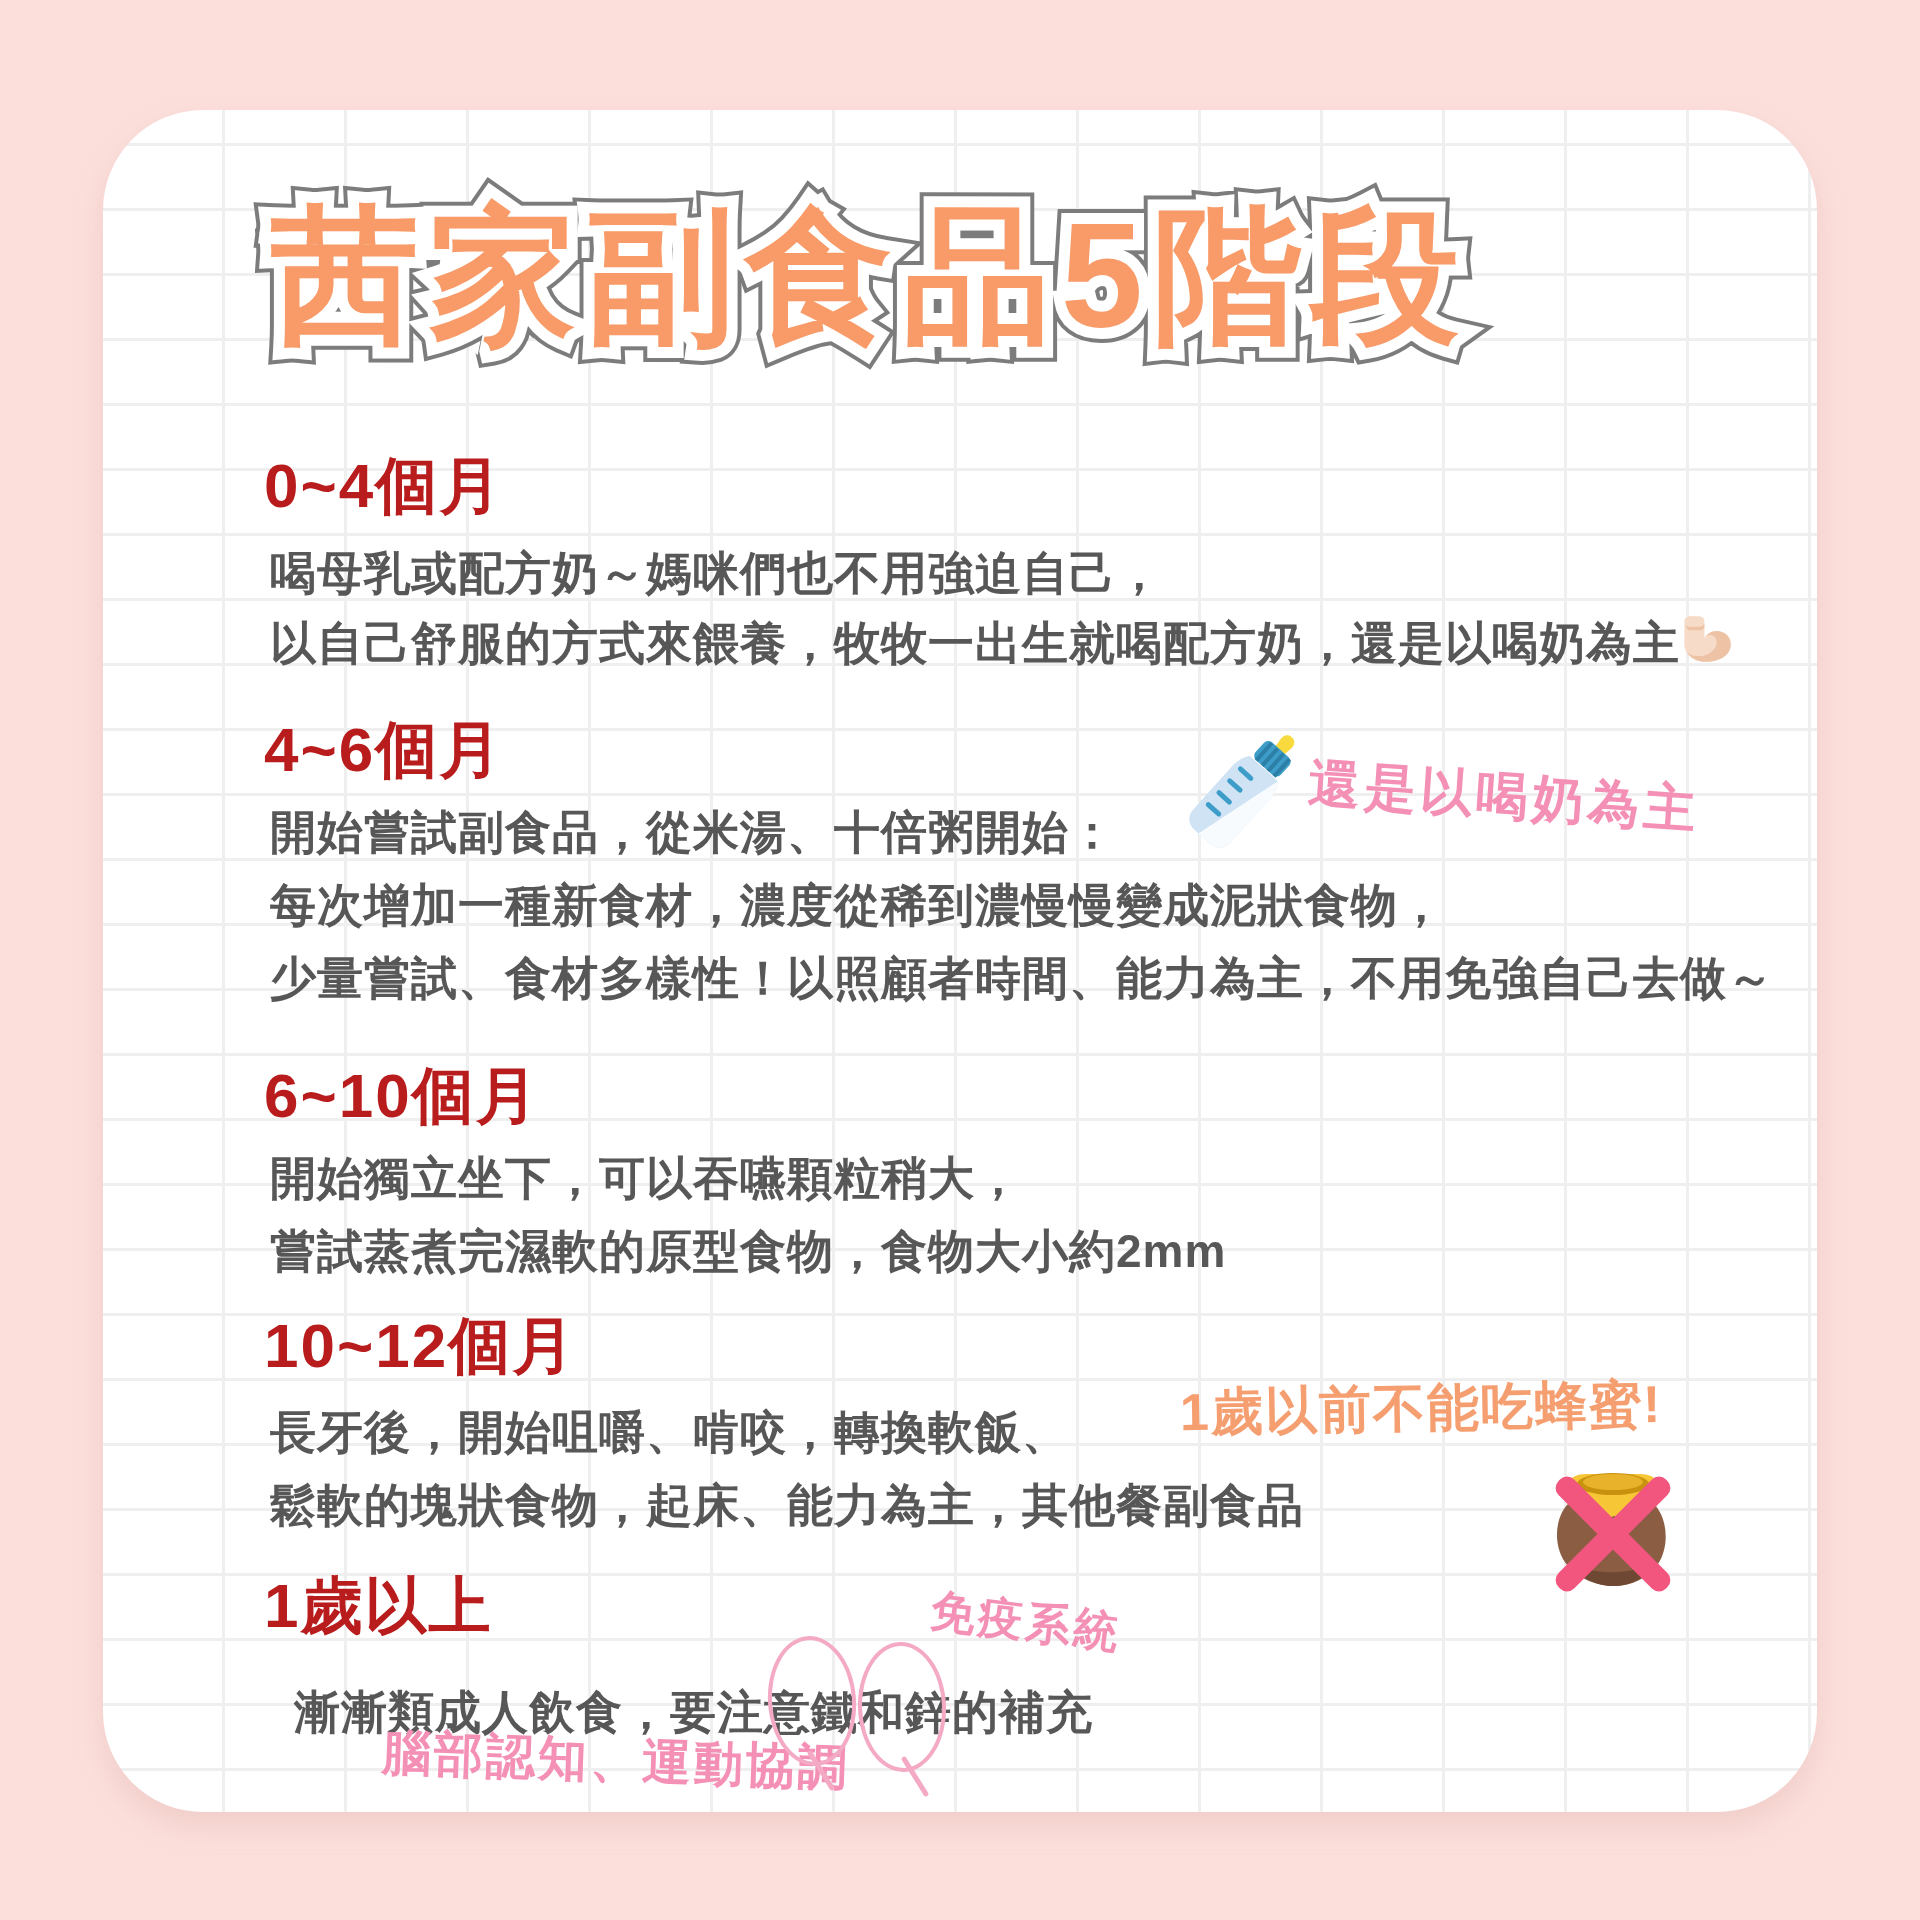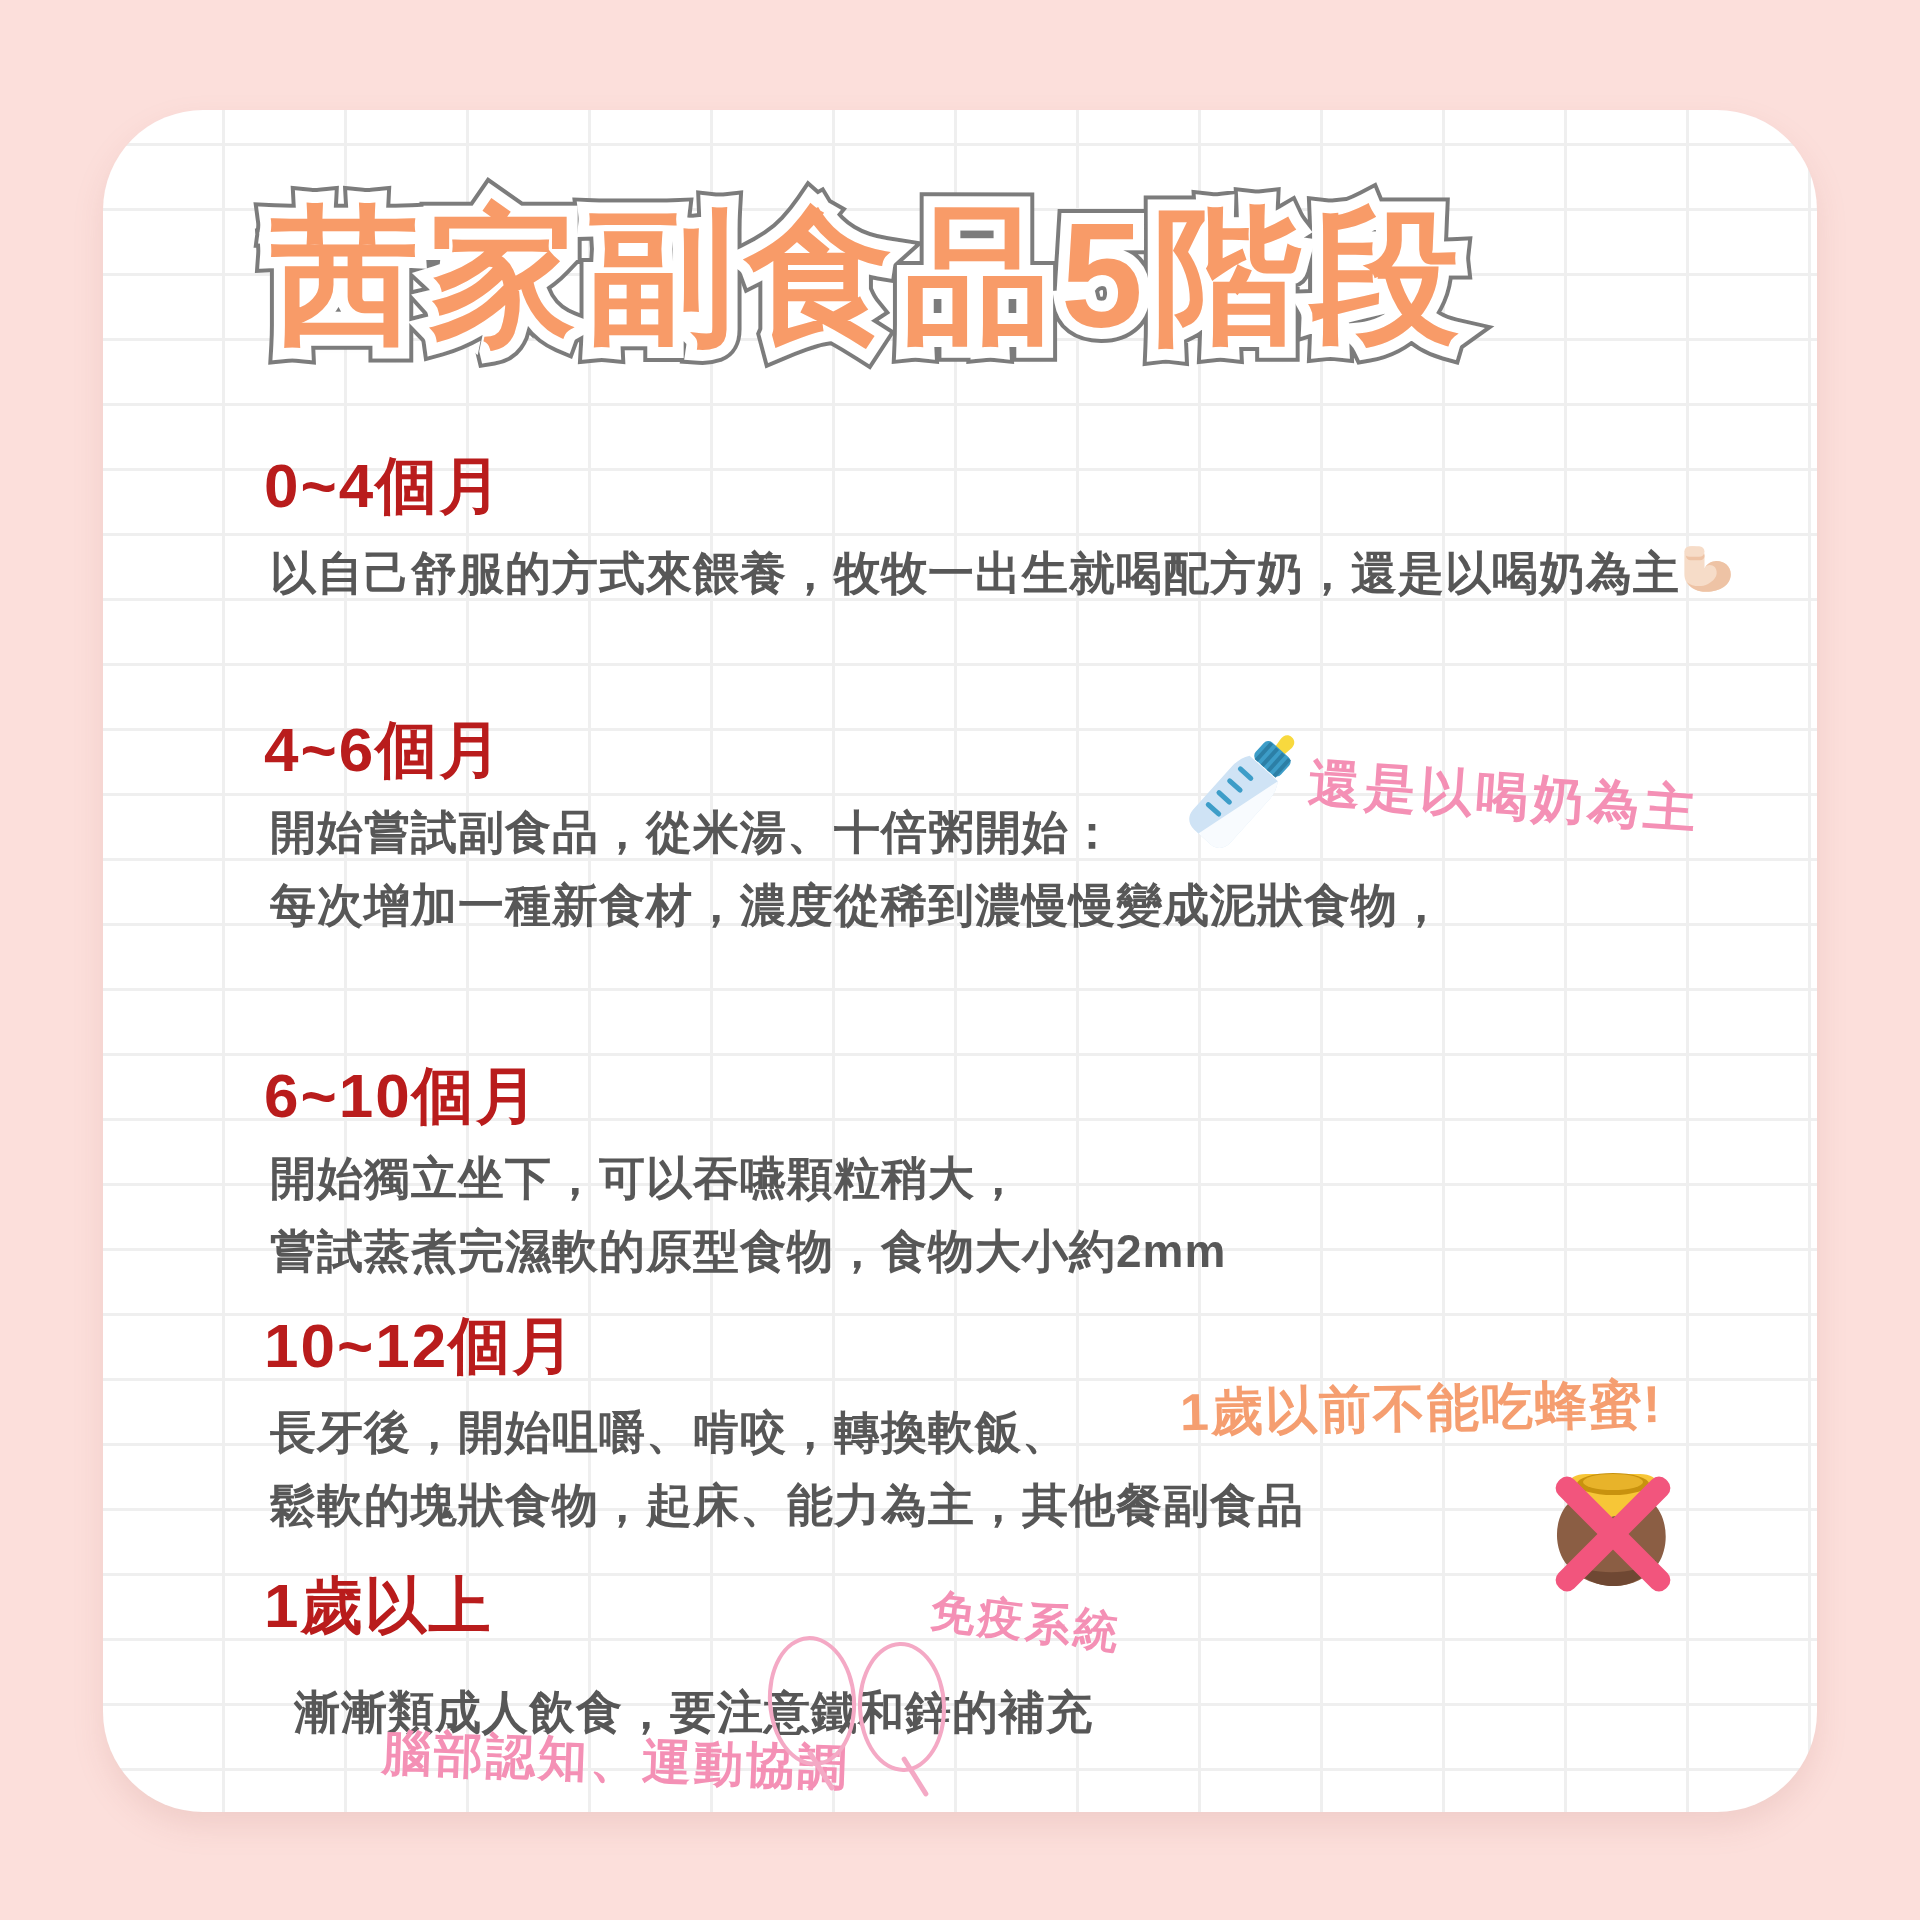--- a/index.html
+++ b/index.html
@@ -69,33 +69,35 @@
 <div class="card"></div>
 
 <div class="title-wrap">
   <span class="title-layer title-outer">茜家副食品5階段</span>
   <span class="title-layer title-inner">茜家副食品5階段</span>
   <span class="title-layer title-fill">茜家副食品5階段</span>
 </div>
 
 <div class="sec-heading" style="top:444px;">0~4個月</div>
 <div class="sec-body lh70" style="top:538px;">
+  <span class="bline">喝母乳或配方奶～媽咪們也不用強迫自己，</span>
   <span class="bline"><span>以自己舒服的方式來餵養，牧牧一出生就喝配方奶，還是以喝奶為主</span><span class="inline-icon"><svg width="56" height="56" viewBox="0 0 64 64">
       <path d="M14 6 C8 6 5 11 5 16 L5 38 C5 50 16 58 30 58 C46 58 58 50 58 38 C58 28 49 22 40 23 C34 23.7 30 27 28 31 L28 16 C28 10 22 6 14 6 Z" fill="#f6dcc8"></path>
       <path d="M28 31 C30 27 34 23.7 40 23 C49 22 58 28 58 38 C58 50 46 58 30 58 C20 58 12 54 8 47 C14 52 24 53 32 49 C42 44 44 36 40 30 C36 26 30 27 28 31 Z" fill="#eec3a5"></path>
       <path d="M8 16 C8 11 11 9 14 9" fill="none" stroke="#d9a браon" stroke-width="0"></path>
       <rect x="7" y="12" width="21" height="10" rx="5" fill="#eec3a5"></rect>
       <rect x="5" y="6" width="23" height="12" rx="6" fill="#f6dcc8"></rect>
     </svg></span></span>
 </div>
 
 <div class="sec-heading" style="top:708px;">4~6個月</div>
 <div class="sec-body lh73" style="top:796px;">
   <span class="bline">開始嘗試副食品，從米湯、十倍粥開始：</span>
   <span class="bline">每次增加一種新食材，濃度從稀到濃慢慢變成泥狀食物，</span>
+  <span class="bline">少量嘗試、食材多樣性！以照顧者時間、能力為主，不用免強自己去做～</span>
 </div>
 
 <div class="icon-bottle">
   <svg width="150" height="150" viewBox="0 0 150 150">
     <g transform="rotate(42 75 75)">
       <path d="M75 8 C70 8 67 12 68 18 L69 26 L81 26 L82 18 C83 12 80 8 75 8 Z" fill="#f8d93e"></path>
       <rect x="58" y="25" width="34" height="24" rx="6" fill="#3d9dc8"></rect>
       <g stroke="#2c7fa6" stroke-width="4">
         <line x1="64" y1="26" x2="64" y2="49"></line>
           <line x1="72" y1="26" x2="72" y2="49"></line>

